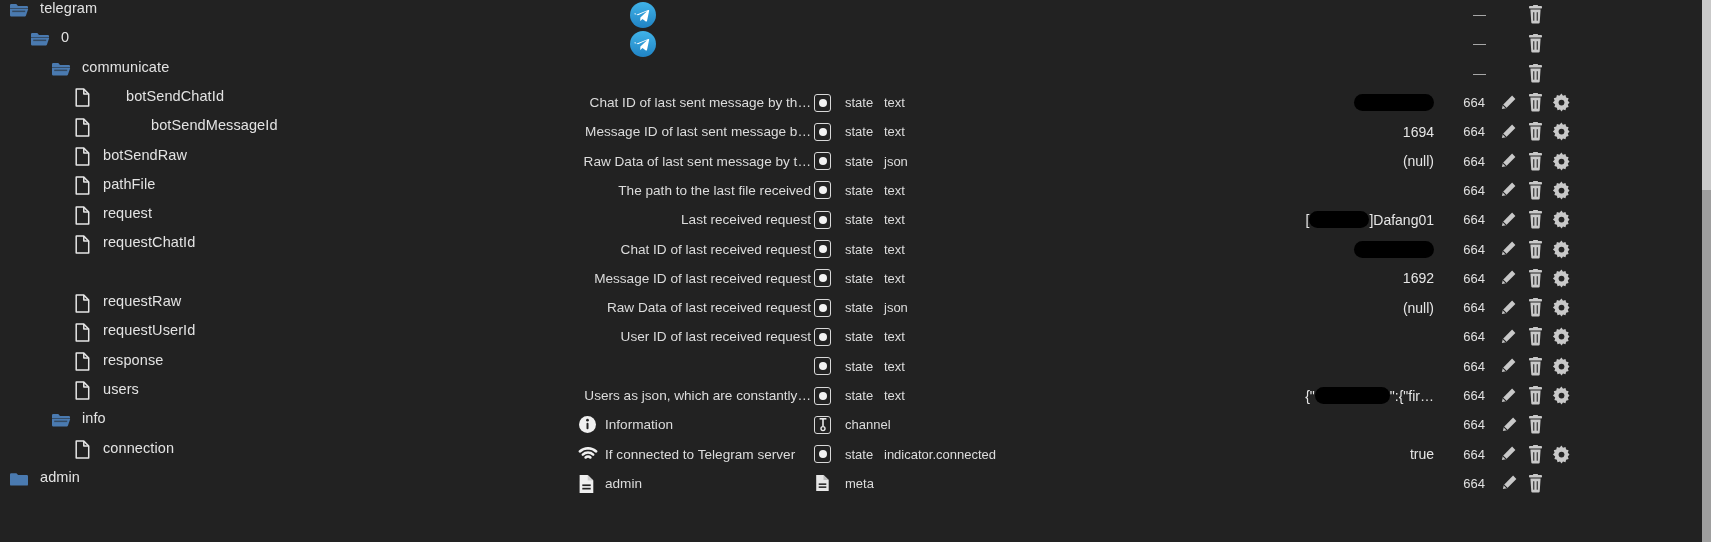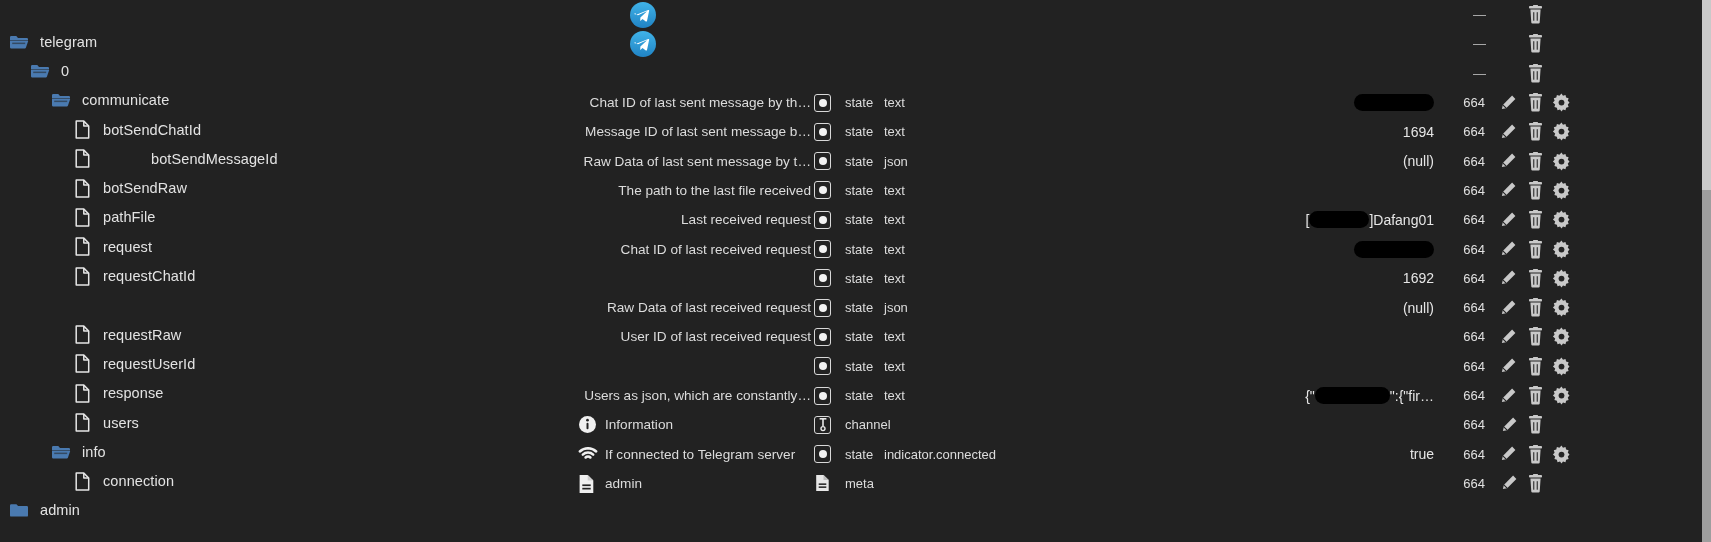--- a/index.html
+++ b/index.html
@@ -23,23 +23,22 @@
     position: absolute;
     left: 0; right: 0;
     height: 29.3px;
     display: block;
   }
 
   
   .tree-cell {
     position: absolute;
     left: 0; top: 0; height: 29.3px;
-    display: flex; align-items: center;
+    display: flex; 
     white-space: nowrap;
-    margin-top: 27px;
   }
   .tree-icon {
     width: 22px; height: 20px;
     display: inline-flex; align-items: center; justify-content: center;
     flex: 0 0 auto;
   }
   .tree-label {
     font-size: 14.5px;
     color: #e3e3e3;
     margin-left: 10px;
@@ -262,21 +261,21 @@
   <rect x="5" y="0" width="5" height="1.8" rx="0.6" fill="#c9c9c9"></rect>
   <path d="M2.4 4.6h10.2l-.9 13a1.1 1.1 0 0 1-1.1 1H4.4a1.1 1.1 0 0 1-1.1-1z" fill="#c9c9c9"></path>
   <rect x="5.2" y="7.2" width="1.1" height="8.5" fill="#2a2a2a"></rect>
   <rect x="8.7" y="7.2" width="1.1" height="8.5" fill="#2a2a2a"></rect>
 </svg>
             </span>
           </div>
         </div>
       </div>
       <div class="row" style="top: 87.9px;">
-        <div class="tree-cell" style="left: 71px;">
+        <div class="tree-cell" style="left: 71px; gap: 23px;">
           <span class="tree-icon">
             <svg width="15" height="19" viewBox="0 0 15 19">
   <path d="M1.2 1.1h7.6l4.9 4.9v11.9H1.2z" fill="none" stroke="#e6e6e6" stroke-width="1.5" stroke-linejoin="round"></path>
   <path d="M8.8 1.1v4.9h4.9" fill="none" stroke="#e6e6e6" stroke-width="1.5" stroke-linejoin="round"></path>
 </svg>
           </span>
           <span class="tree-label">botSendChatId</span>
         </div>
         <div class="desc">Chat ID of last sent message by th…</div>
         <div class="role">
@@ -570,20 +569,21 @@
             <span>
               <svg width="19" height="19" viewBox="0 0 19 19">
   <path d="M9.5 0.6l1.5 2.1 2.5-.7.6 2.5 2.5.7-.8 2.5 1.7 1.9-1.7 1.9.8 2.5-2.5.7-.6 2.5-2.5-.7-1.5 2.1-1.5-2.1-2.5.7-.6-2.5-2.5-.7.8-2.5L.9 9.6l1.7-1.9-.8-2.5 2.5-.7.6-2.5 2.5.7z" fill="#c9c9c9"></path>
   <circle cx="9.5" cy="9.6" r="2.9" fill="#252525"></circle>
 </svg>
             </span>
           </div>
         </div>
       </div>
       <div class="row" style="top: 263.7px;">
+        <div class="desc">Message ID of last received request</div>
         <div class="role">
           <span class="role-box">
             <span class="role-dot"></span>
           </span>
           <span class="role-text">state</span>
         </div>
         <div class="type">text</div>
         <div class="value">1692</div>
         <div class="perm">664</div>
         <div class="acts">

